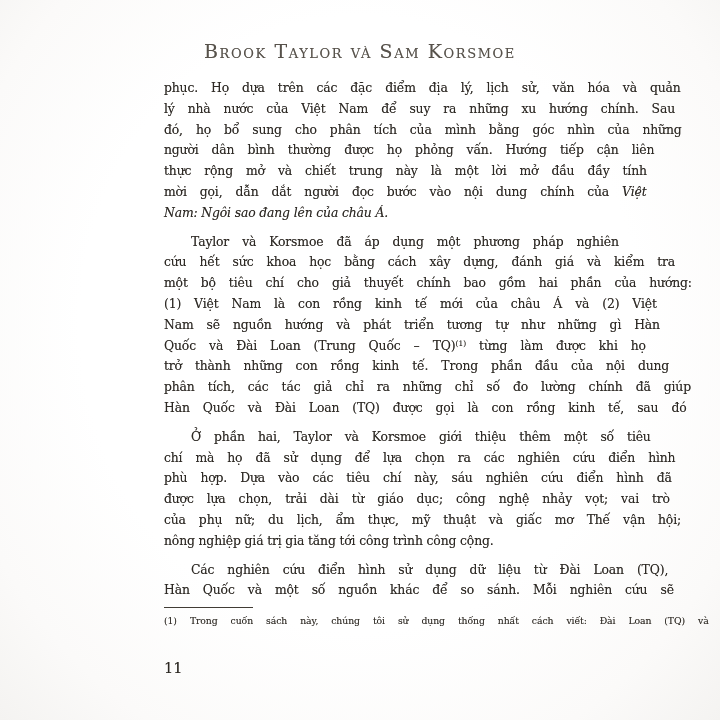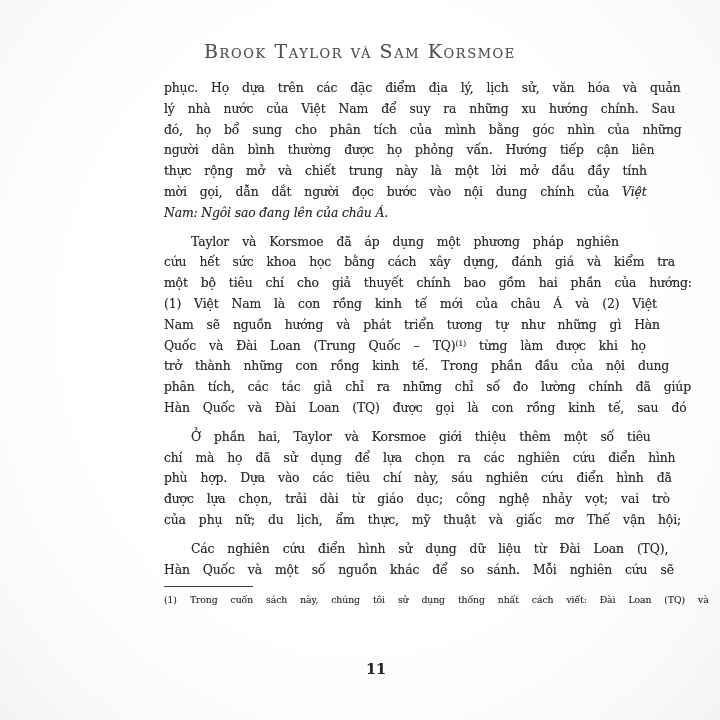--- a/index.html
+++ b/index.html
@@ -52,24 +52,23 @@
 
   .footnote {
     font-size: 9.3px;
     letter-spacing: -0.1px;
     color: #35312b;
   }
   .footnote .line { height: 14.8px; line-height: 14.8px; }
 
   .page-number {
     position: absolute;
-    left: 180px; top: 660px; width: 392px;
-    text-align: center;
+    left: 164px; top: 660px; width: 392px;
     font-size: 14.5px;
-    font-weight: 700;
+    font-weight: 400;
     color: #2b2722;
     text-shadow: 0 0 0.6px rgba(43,39,34,0.5);
   }
 </style>
 </head>
 <body>
 
 <div class="running-header">Brook Taylor và Sam Korsmoe</div>
 
 <div class="page-column">
@@ -387,20 +386,21 @@
           <span class="tok"><span>thực,</span></span>
           <span class="tok"><span>mỹ</span></span>
           <span class="tok"><span>thuật</span></span>
           <span class="tok"><span>và</span></span>
           <span class="tok"><span>giấc</span></span>
           <span class="tok"><span>mơ</span></span>
           <span class="tok"><span>Thế</span></span>
           <span class="tok"><span>vận</span></span>
           <span class="tok"><span>hội;</span></span>
         </div>
+        <div class="line leftline"><span>nông nghiệp giá trị gia tăng tới công trình công cộng.</span></div>
       </div>
       <div class="para">
         <div class="line justline indent">
           <span class="tok"><span>Các</span></span>
           <span class="tok"><span>nghiên</span></span>
           <span class="tok"><span>cứu</span></span>
           <span class="tok"><span>điển</span></span>
           <span class="tok"><span>hình</span></span>
           <span class="tok"><span>sử</span></span>
           <span class="tok"><span>dụng</span></span>

